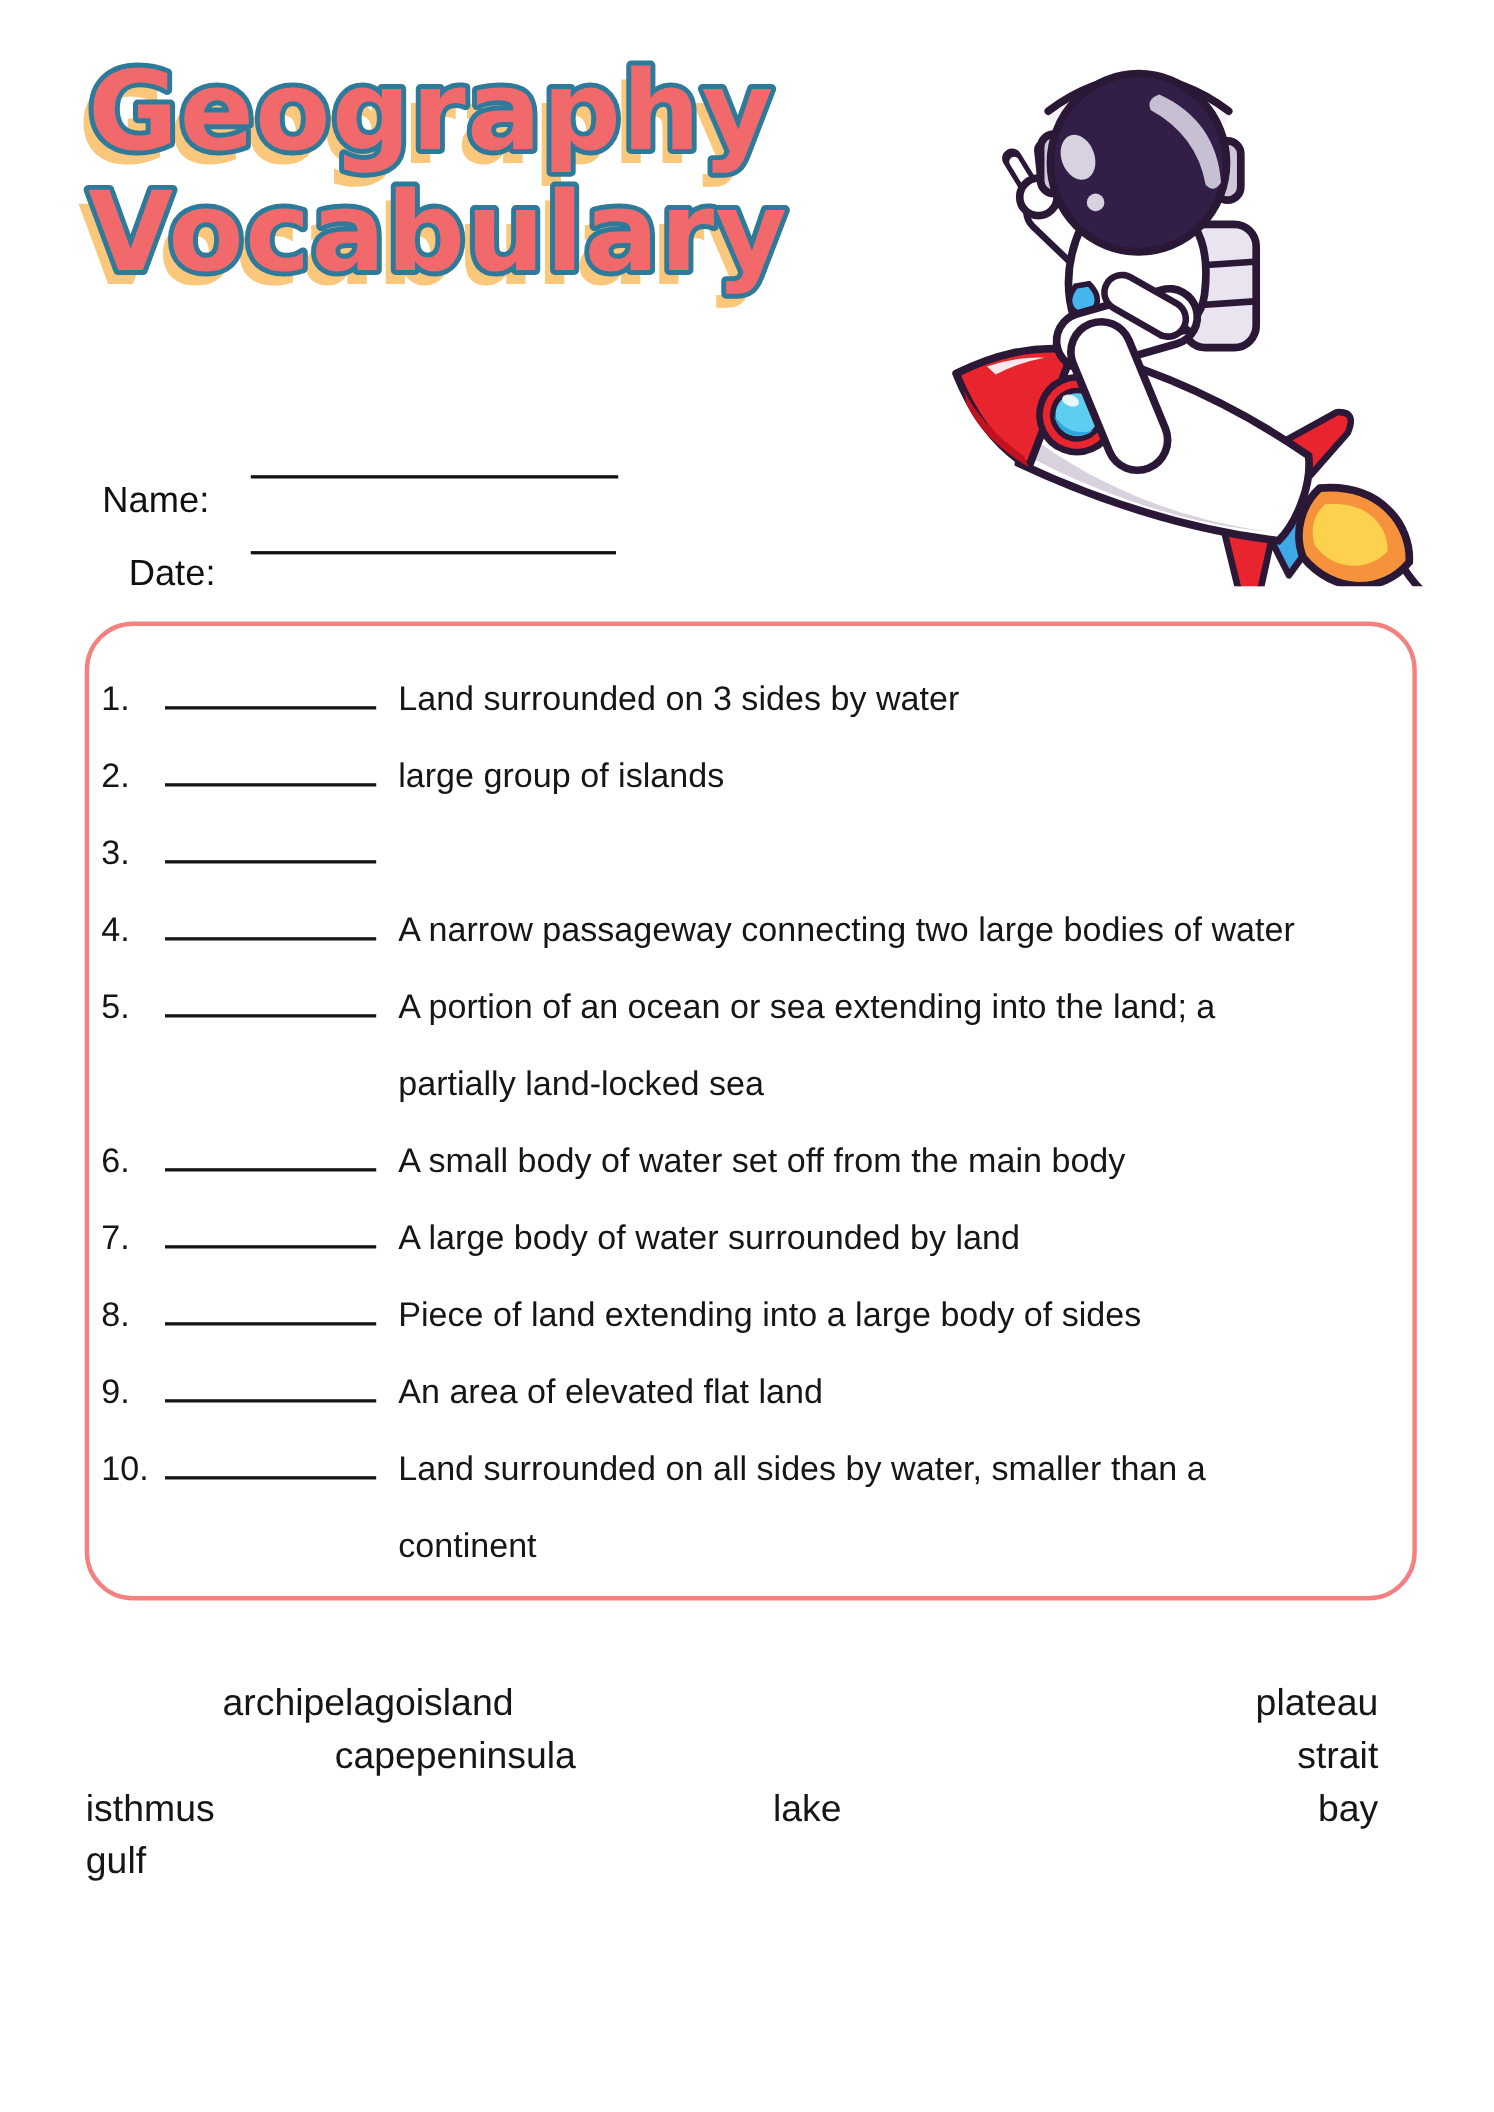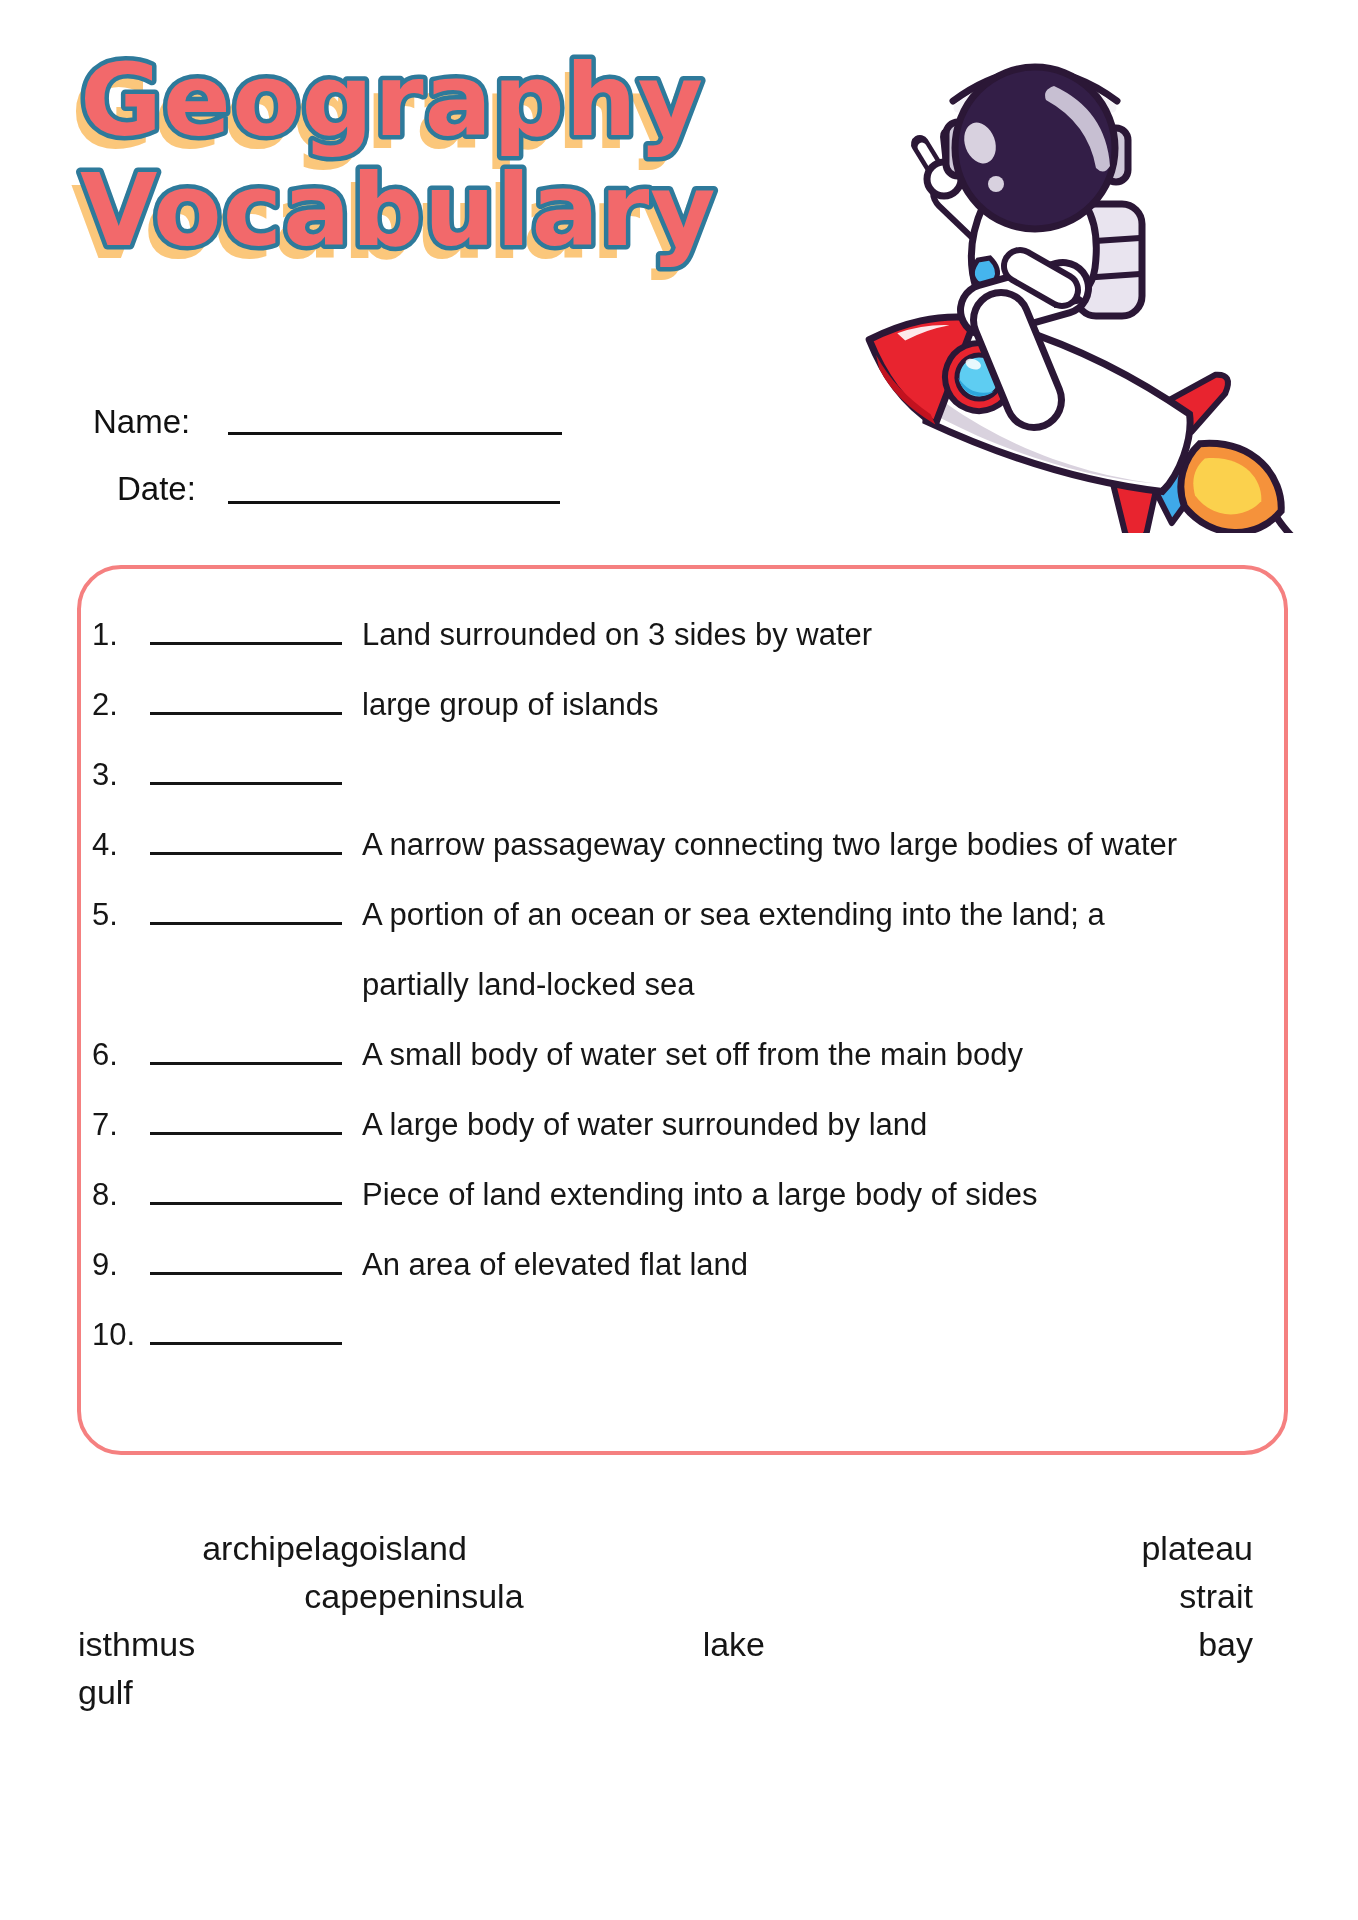--- a/index.html
+++ b/index.html
@@ -10,21 +10,21 @@
   
   .title-svg{position:absolute;left:60px;top:45px;width:720px;height:280px;}
   .title-svg text{
     font-family:"DejaVu Sans", sans-serif;font-weight:700;font-size:100px;letter-spacing:1px;
   }
   .t-shadow{fill:#FBC77B;}
   .t-main{fill:#F2696B;stroke:#2E7A9B;stroke-width:9px;paint-order:stroke;stroke-linejoin:round;}
   
   .astro-svg{position:absolute;left:858px;top:48px;width:482px;height:485px;}
   
-  .field-label{position:absolute;font-size:33px;color:#111;}
+  .field-label{position:absolute;font-size:33px;color:#111;margin-top:32px;}
   .field-line{position:absolute;height:3px;background:#111;}
   
   .q-box{
     position:absolute;left:77px;top:565px;width:1211px;height:890px;
     border:4px solid #F58080;border-radius:44px;box-sizing:border-box;background:#fff;
   }
   .q-list{position:absolute;left:92px;top:600px;width:1190px;font-size:31px;}
   .q-row{display:flex;align-items:baseline;line-height:70px;}
   .q-num{width:58px;flex:0 0 58px;}
   .q-blank{width:192px;flex:0 0 192px;border-bottom:3px solid #161616;}
@@ -167,20 +167,22 @@
       <span class="q-text">Piece of land extending into a large body of sides</span>
     </div>
     <div class="q-row">
       <span class="q-num">9.</span>
       <span class="q-blank"></span>
       <span class="q-text">An area of elevated flat land</span>
     </div>
     <div class="q-row">
       <span class="q-num">10.</span>
       <span class="q-blank"></span>
+      <span class="q-text">Land surrounded on all sides by water, smaller than a
+continent</span>
     </div>
   </div>
 
 <div class="word-bank">
     <div class="wb-cell wb-col-1">archipelago</div>
     <div class="wb-cell wb-col-0">island</div>
     <div class="wb-cell wb-col-2">plateau</div>
     <div class="wb-cell wb-col-1">cape</div>
     <div class="wb-cell wb-col-0">peninsula</div>
     <div class="wb-cell wb-col-2">strait</div>

